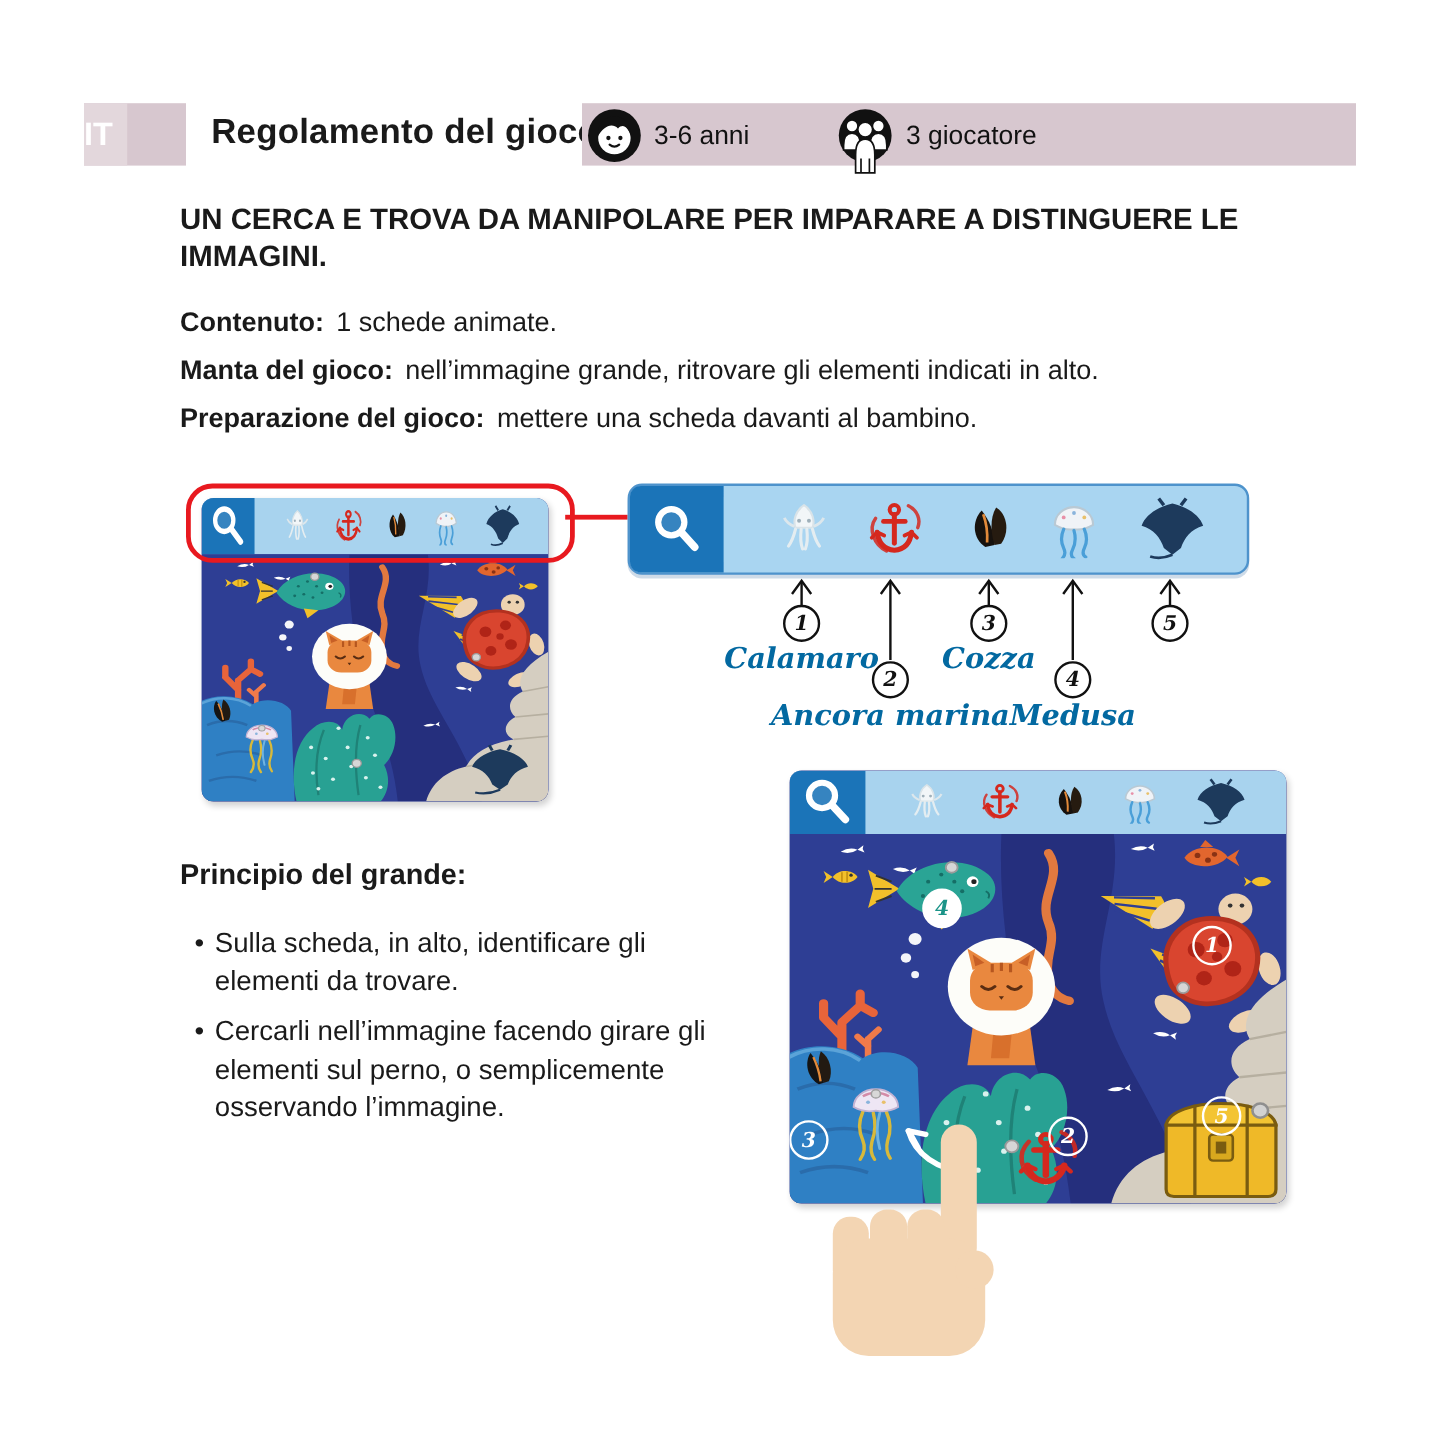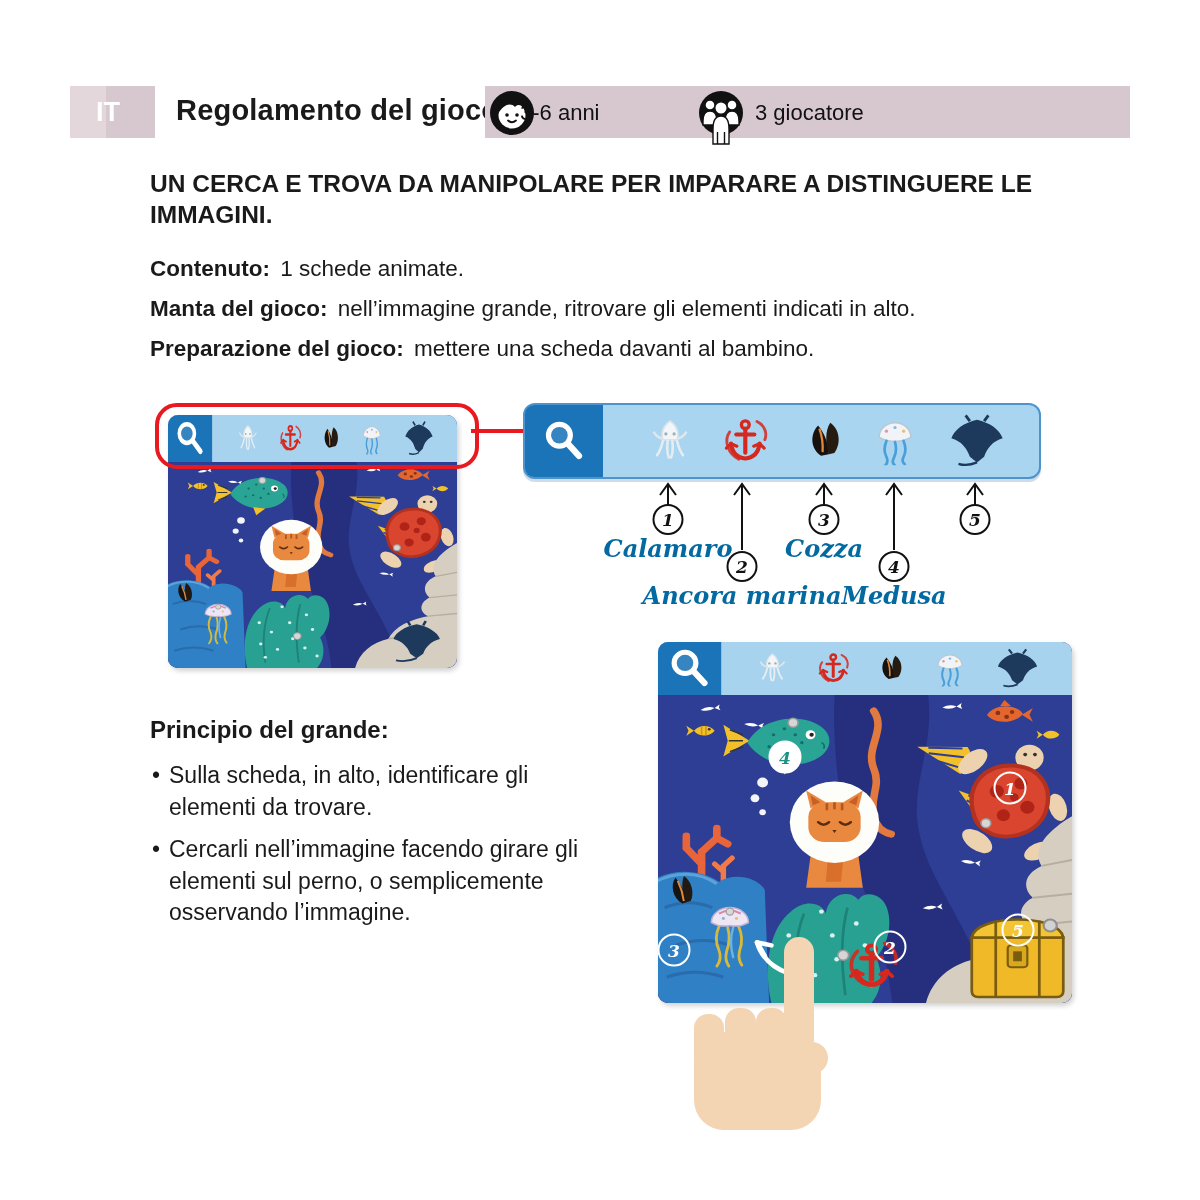--- a/index.html
+++ b/index.html
@@ -1,21 +1,21 @@
 <!DOCTYPE html>
 <html><head>
 <meta charset="utf-8">
 <style>
   html,body{margin:0;padding:0;background:#ffffff;}
   .page{position:relative;width:1200px;height:1200px;background:#fff;overflow:hidden;
         font-family:"Liberation Sans",sans-serif;color:#1a1a1a;}
   .abs{position:absolute;}
 
   
-  .hdr-tab{left:70px;top:86px;width:85px;height:52px;background:#d7c7cf;display:flex;align-items:center;justify-content:center;}
+  .hdr-tab{left:70px;top:86px;width:85px;height:52px;background:#d7c7cf;display:flex;align-items:center;justify-content:flex-start;}
   .hdr-tab .lite{position:absolute;left:0;top:0;width:36px;height:52px;background:#e3d7dc;}
   .hdr-tab .lang{position:relative;color:#fff;font-weight:bold;font-size:27px;padding-right:9px;}
   .hdr-title{left:176px;top:94px;font-size:29px;font-weight:bold;letter-spacing:.2px;}
   .hdr-band{left:485px;top:86px;width:645px;height:52px;background:#d7c7cf;}
   .hdr-ico{overflow:visible;}
   .hdr-lbl{font-size:22px;color:#111;}
 
   
   .heading{left:150px;top:168px;width:900px;font-size:24.5px;font-weight:bold;line-height:31px;}
   .iline{left:150px;width:920px;font-size:22.5px;line-height:28px;}
@@ -37,21 +37,21 @@
   
   .lnum{position:absolute;width:27px;height:27px;border:2px solid #111;border-radius:50%;background:#fff;
         display:flex;align-items:center;justify-content:center;transform:translate(-50%,0);
         font-family:"DejaVu Serif",serif;font-style:italic;font-weight:bold;font-size:17px;color:#111;}
   .llab{position:absolute;width:220px;transform:translate(-50%,0);text-align:center;
         font-family:"DejaVu Serif",serif;font-style:italic;font-weight:bold;font-size:24px;color:#0369a1;}
   .larrow{position:absolute;transform:translate(-50%,0);}
 
   
   .p-head{left:150px;top:716px;font-size:24px;font-weight:bold;}
-  .p-list{left:150px;top:758px;width:440px;margin:2px;padding:0;list-style:none;font-size:23px;line-height:31.5px;}
+  .p-list{left:150px;top:758px;width:440px;margin:12px;padding:0;list-style:none;font-size:23px;line-height:31.5px;}
   .p-list li{position:relative;padding-left:17px;margin-bottom:11px;}
   .p-list li::before{content:"•";position:absolute;left:0;}
 
   
   .badge{position:absolute;width:29px;height:29px;border:2.5px solid #fff;border-radius:50%;
          display:flex;align-items:center;justify-content:center;transform:translate(-50%,-50%);
          color:#fff;font-family:"DejaVu Serif",serif;font-style:italic;font-weight:bold;font-size:17px;}
   .badge.filled{background:#fff;color:#1b9488;border-color:#fff;}
 </style>
 </head>
@@ -340,21 +340,21 @@
   <div class="abs hdr-title">Regolamento del gioco</div>
   <div class="abs hdr-band"></div>
   <svg class="abs hdr-ico" style="left:489px;top:90px;" width="46" height="46" viewBox="0 0 46 46">
     <circle cx="23" cy="23" r="22" fill="#111"></circle>
     <circle cx="23" cy="25" r="13.5" fill="#fff"></circle>
     <path d="M9 24 C9 12 15 7 23 7 C31 7 37 12 37 24 C34 15 30 13 26 17 C21 12 14 15 9 24 Z" fill="#111"></path>
     <circle cx="18" cy="25" r="1.8" fill="#111"></circle>
       <circle cx="28" cy="25" r="1.8" fill="#111"></circle>
     <path d="M19 30.5 Q23 34 27 30.5" stroke="#111" stroke-width="1.8" fill="none" stroke-linecap="round"></path>
   </svg>
-  <span class="abs hdr-lbl" style="left:520px;top:100px;">3-6 anni</span>
+  <span class="abs hdr-lbl" style="left:545px;top:100px;">3-6 anni</span>
   <svg class="abs hdr-ico" style="left:698px;top:90px;" width="46" height="60" viewBox="0 0 46 60">
     <circle cx="23" cy="23" r="22" fill="#111"></circle>
     <g fill="#fff" stroke="#111" stroke-width="1.4">
       <circle cx="12" cy="15" r="5"></circle>
         <path d="M5 31 Q5 21 12 21 Q19 21 19 31 V35 H5 Z"></path>
       <circle cx="34" cy="15" r="5"></circle>
         <path d="M27 31 Q27 21 34 21 Q41 21 41 31 V35 H27 Z"></path>
       <circle cx="23" cy="18" r="6.2"></circle>
       <path d="M15 39 Q15 26 23 26 Q31 26 31 39 L31 54 H15 Z"></path>
     </g>

